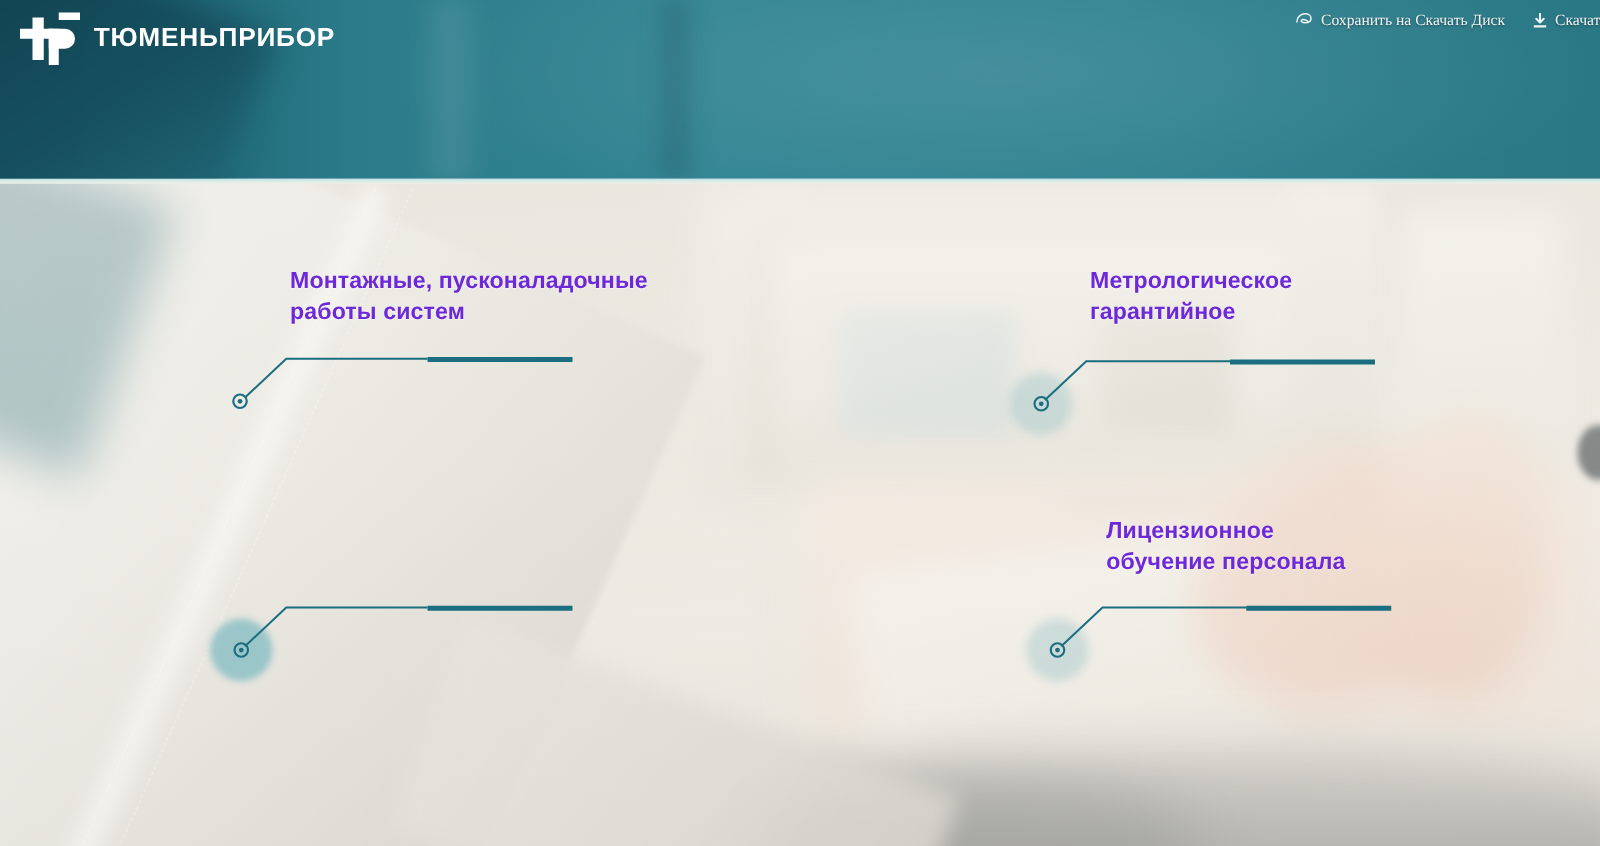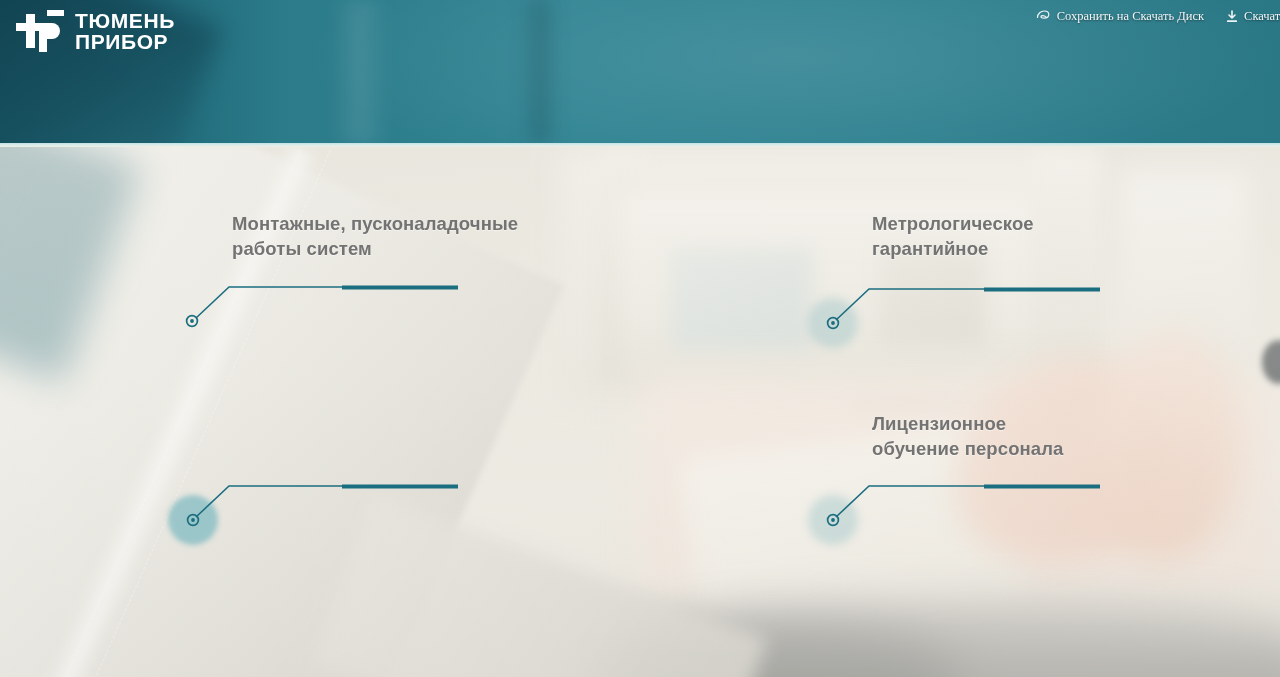--- a/index.html
+++ b/index.html
@@ -203,21 +203,21 @@
   .logo {
     position:absolute; left:14px; top:6px;
     display:flex; align-items:center; gap:9px;
     z-index:6;
   }
   .logo-mark {
     position:relative; width:52px; height:50px; flex:none;
   }
   .logo-mark svg { display:block; }
   .logo-words {
-    display:flex; flex-direction:column;
+    display:flex; flex-direction:row;
     color:#ffffff;
     font-weight:bold;
     letter-spacing:.6px;
     line-height:1.02;
   }
   .logo-words .l1 { font-size:21px; }
   .logo-words .l2 { font-size:21px; }
 
   
   .slide-title {
@@ -241,21 +241,21 @@
     font-family:"Liberation Serif", serif;
     text-shadow:0 1px 2px rgba(0,0,0,.45);
   }
   .ov-btn { display:flex; align-items:center; gap:6px; cursor:pointer; white-space:nowrap; }
   .ov-btn .ic { display:flex; align-items:center; }
 
   
   .callout { position:absolute; }
   .callout .ctext {
     position:absolute;
-    color:#737373;
+    color:#6d28d9;
     font-size:18.5px;
     font-weight:bold;
     line-height:1.33;
     letter-spacing:.1px;
     white-space:pre-line;
     text-shadow:0 1px 1px rgba(255,255,255,.5);
   }
   .callout svg { position:absolute; left:0; top:0; overflow:visible; }
 
   .halo { position:absolute; border-radius:50%; }
@@ -385,21 +385,21 @@
       <path d="M342 484.6 L458 484.6 L458 488.6 L342 488.6 Z" fill="#1b6e80"></path>
     </svg>
     <div class="marker" style="left:186px; top:513px; width:14px; height:14px;">
       <svg width="14" height="14" viewBox="0 0 14 14" aria-hidden="true">
         <circle cx="7" cy="7" r="5.4" fill="none" stroke="#1b6e80" stroke-width="1.7"></circle>
         <circle cx="7" cy="7" r="1.9" fill="#1b6e80"></circle>
       </svg>
     </div>
   </div>
 
-  <div class="callout" style="left:0; top:0; width:1088px; height:677px;">
+  <div class="callout" style="left:13px; top:0; width:1088px; height:677px;">
     <div class="halo soft" style="left:808px; top:495px; width:50px; height:50px;"></div>
     <div class="ctext" style="left:872px; top:412px; width:340px;">Лицензионное
 обучение персонала</div>
     <svg width="1280" height="677" aria-hidden="true">
       <path d="M836 517 L869 486 L984 486" fill="none" stroke="#1b6e80" stroke-width="1.6"></path>
       <path d="M984 484.6 L1100 484.6 L1100 488.6 L984 488.6 Z" fill="#1b6e80"></path>
     </svg>
     <div class="marker" style="left:826px; top:513px; width:14px; height:14px;">
       <svg width="14" height="14" viewBox="0 0 14 14" aria-hidden="true">
         <circle cx="7" cy="7" r="5.4" fill="none" stroke="#1b6e80" stroke-width="1.7"></circle>

